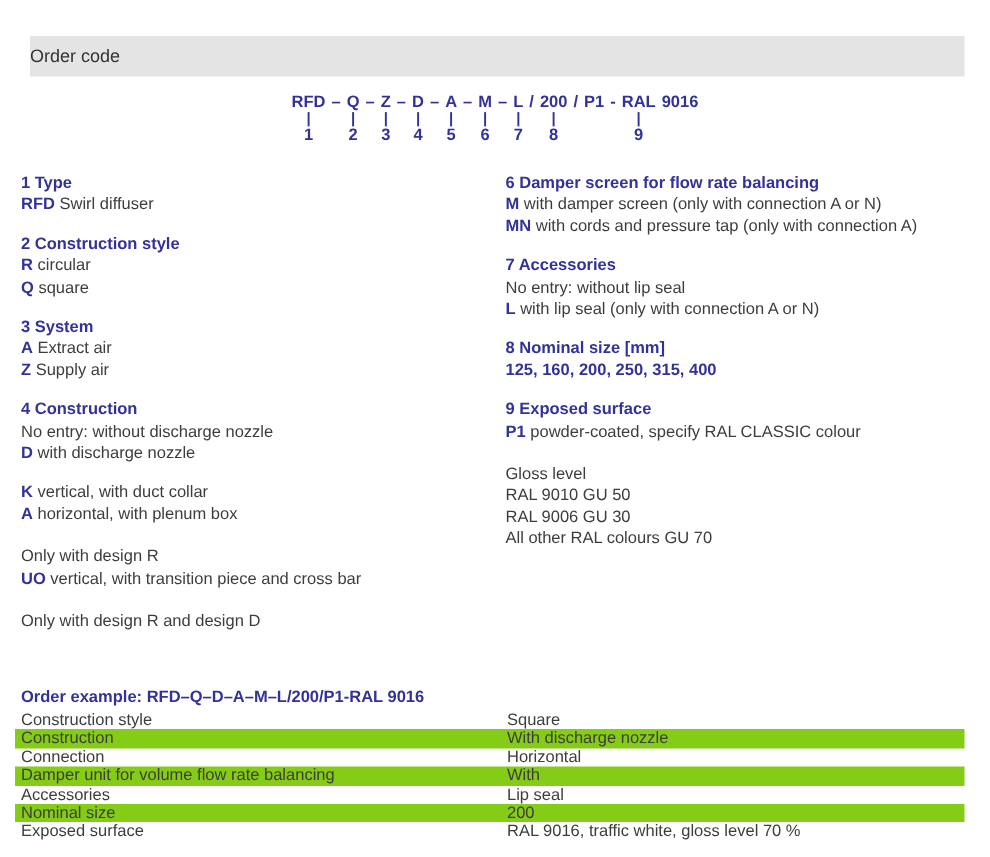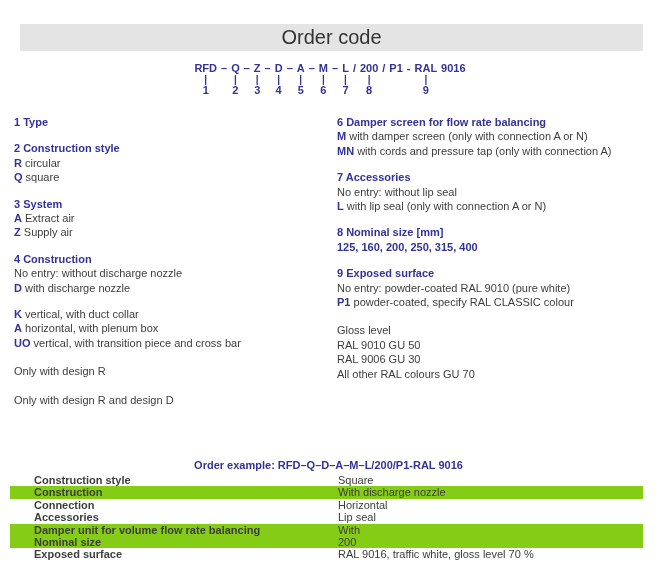--- a/index.html
+++ b/index.html
@@ -4,21 +4,21 @@
 <style>
   html, body { margin:0; padding:0; }
   body {
     width:660px; height:571px; position:relative; overflow:hidden;
     background:#ffffff; color:#3d3d3d;
     font-family:"Liberation Sans", sans-serif; font-size:11px;
   }
   .header-bar {
     position:absolute; left:20px; top:24px; width:623px; height:27px;
     background:#e4e4e4; color:#333333;
-    font-size:20px; line-height:27px; text-align:center;
+    font-size:12px; line-height:27px; 
   }
   .code-diagram {
     position:absolute; left:0; top:62px; width:660px;
     display:flex; justify-content:center; align-items:flex-start;
     color:#323299; font-weight:bold; font-size:11px;
   }
   .code-seg { display:flex; flex-direction:column; align-items:center; margin:0 2px; }
   .code-seg .t { line-height:12px; white-space:pre; }
   .code-seg .p { line-height:11px; font-size:10px; }
   .code-seg .n { line-height:11px; }
@@ -29,25 +29,25 @@
   .section { margin-top:12px; }
   .section:first-child { margin-top:0; }
   .sec-heading { color:#323299; font-weight:bold; line-height:14.4px; white-space:nowrap; }
   .line { line-height:14.4px; white-space:nowrap; }
   .line.gap { margin-top:14px; }
   .line.blue { color:#323299; font-weight:bold; }
   .line .code { color:#323299; font-weight:bold; }
   .example { position:absolute; left:10px; top:458px; width:633px; }
   .example-title {
     color:#323299; font-weight:bold; padding-left:4px;
-    line-height:14px; margin-bottom:2px; white-space:nowrap;text-align:center;
+    line-height:14px; margin-bottom:2px; white-space:nowrap;
   }
   .ex-row { position:relative; height:12.4px; line-height:12.4px; padding-left:4px; white-space:nowrap; }
   .ex-row.striped { background:#84cc16; }
-  .ex-label { font-weight:bold;margin-left:20px; }
+  .ex-label { font-weight:normal; }
   .ex-value { position:absolute; left:328px; top:0; }
 </style>
 </head>
 <body>
 
 <div class="header-bar">Order code</div>
 
 <div class="code-diagram">
     <span class="code-seg">
       <span class="t">RFD</span>
@@ -148,75 +148,75 @@
       <span class="t">9016</span>
       <span class="p">&nbsp;</span>
       <span class="n">&nbsp;</span>
     </span>
   </div>
 
 <div class="columns">
   <div class="col col-left">
       <div class="section">
         <div class="sec-heading">1 Type</div>
+        <div class="line"><span class="code">RFD</span> Swirl diffuser</div>
       </div>
       <div class="section">
         <div class="sec-heading">2 Construction style</div>
         <div class="line"><span class="code">R</span> circular</div>
         <div class="line"><span class="code">Q</span> square</div>
       </div>
       <div class="section">
         <div class="sec-heading">3 System</div>
         <div class="line"><span class="code">A</span> Extract air</div>
         <div class="line"><span class="code">Z</span> Supply air</div>
       </div>
       <div class="section">
         <div class="sec-heading">4 Construction</div>
         <div class="line">No entry: without discharge nozzle</div>
         <div class="line"><span class="code">D</span> with discharge nozzle</div>
       </div>
       <div class="section">
         <div class="line"><span class="code">K</span> vertical, with duct collar</div>
         <div class="line"><span class="code">A</span> horizontal, with plenum box</div>
+        <div class="line gap">Only with design R</div>
         <div class="line"><span class="code">UO</span> vertical, with transition piece and cross bar</div>
-        <div class="line gap">Only with design R</div>
         <div class="line gap">Only with design R and design D</div>
       </div>
     </div>
   <div class="col col-right">
       <div class="section">
         <div class="sec-heading">6 Damper screen for flow rate balancing</div>
         <div class="line"><span class="code">M</span> with damper screen (only with connection A or N)</div>
         <div class="line"><span class="code">MN</span> with cords and pressure tap (only with connection A)</div>
       </div>
       <div class="section">
         <div class="sec-heading">7 Accessories</div>
         <div class="line">No entry: without lip seal</div>
         <div class="line"><span class="code">L</span> with lip seal (only with connection A or N)</div>
       </div>
       <div class="section">
         <div class="sec-heading">8 Nominal size [mm]</div>
         <div class="line blue">125, 160, 200, 250, 315, 400</div>
       </div>
       <div class="section">
         <div class="sec-heading">9 Exposed surface</div>
-        <div class="line">No entry: powder-coated RAL 9010 (pure white)</div>
         <div class="line"><span class="code">P1</span> powder-coated, specify RAL CLASSIC colour</div>
         <div class="line gap">Gloss level</div>
         <div class="line">RAL 9010 GU 50</div>
         <div class="line">RAL 9006 GU 30</div>
         <div class="line">All other RAL colours GU 70</div>
       </div>
     </div>
 </div>
 
 <div class="example">
   <div class="example-title">Order example: RFD–Q–D–A–M–L/200/P1-RAL 9016</div>
   <div id="example-rows">
       <div class="ex-row"><span class="ex-label">Construction style</span><span class="ex-value">Square</span></div>
       <div class="ex-row striped"><span class="ex-label">Construction</span><span class="ex-value">With discharge nozzle</span></div>
       <div class="ex-row"><span class="ex-label">Connection</span><span class="ex-value">Horizontal</span></div>
+      <div class="ex-row striped"><span class="ex-label">Damper unit for volume flow rate balancing</span><span class="ex-value">With</span></div>
       <div class="ex-row"><span class="ex-label">Accessories</span><span class="ex-value">Lip seal</span></div>
-      <div class="ex-row striped"><span class="ex-label">Damper unit for volume flow rate balancing</span><span class="ex-value">With</span></div>
       <div class="ex-row striped"><span class="ex-label">Nominal size</span><span class="ex-value">200</span></div>
       <div class="ex-row"><span class="ex-label">Exposed surface</span><span class="ex-value">RAL 9016, traffic white, gloss level 70 %</span></div>
     </div>
 </div>
 
 </body></html>

